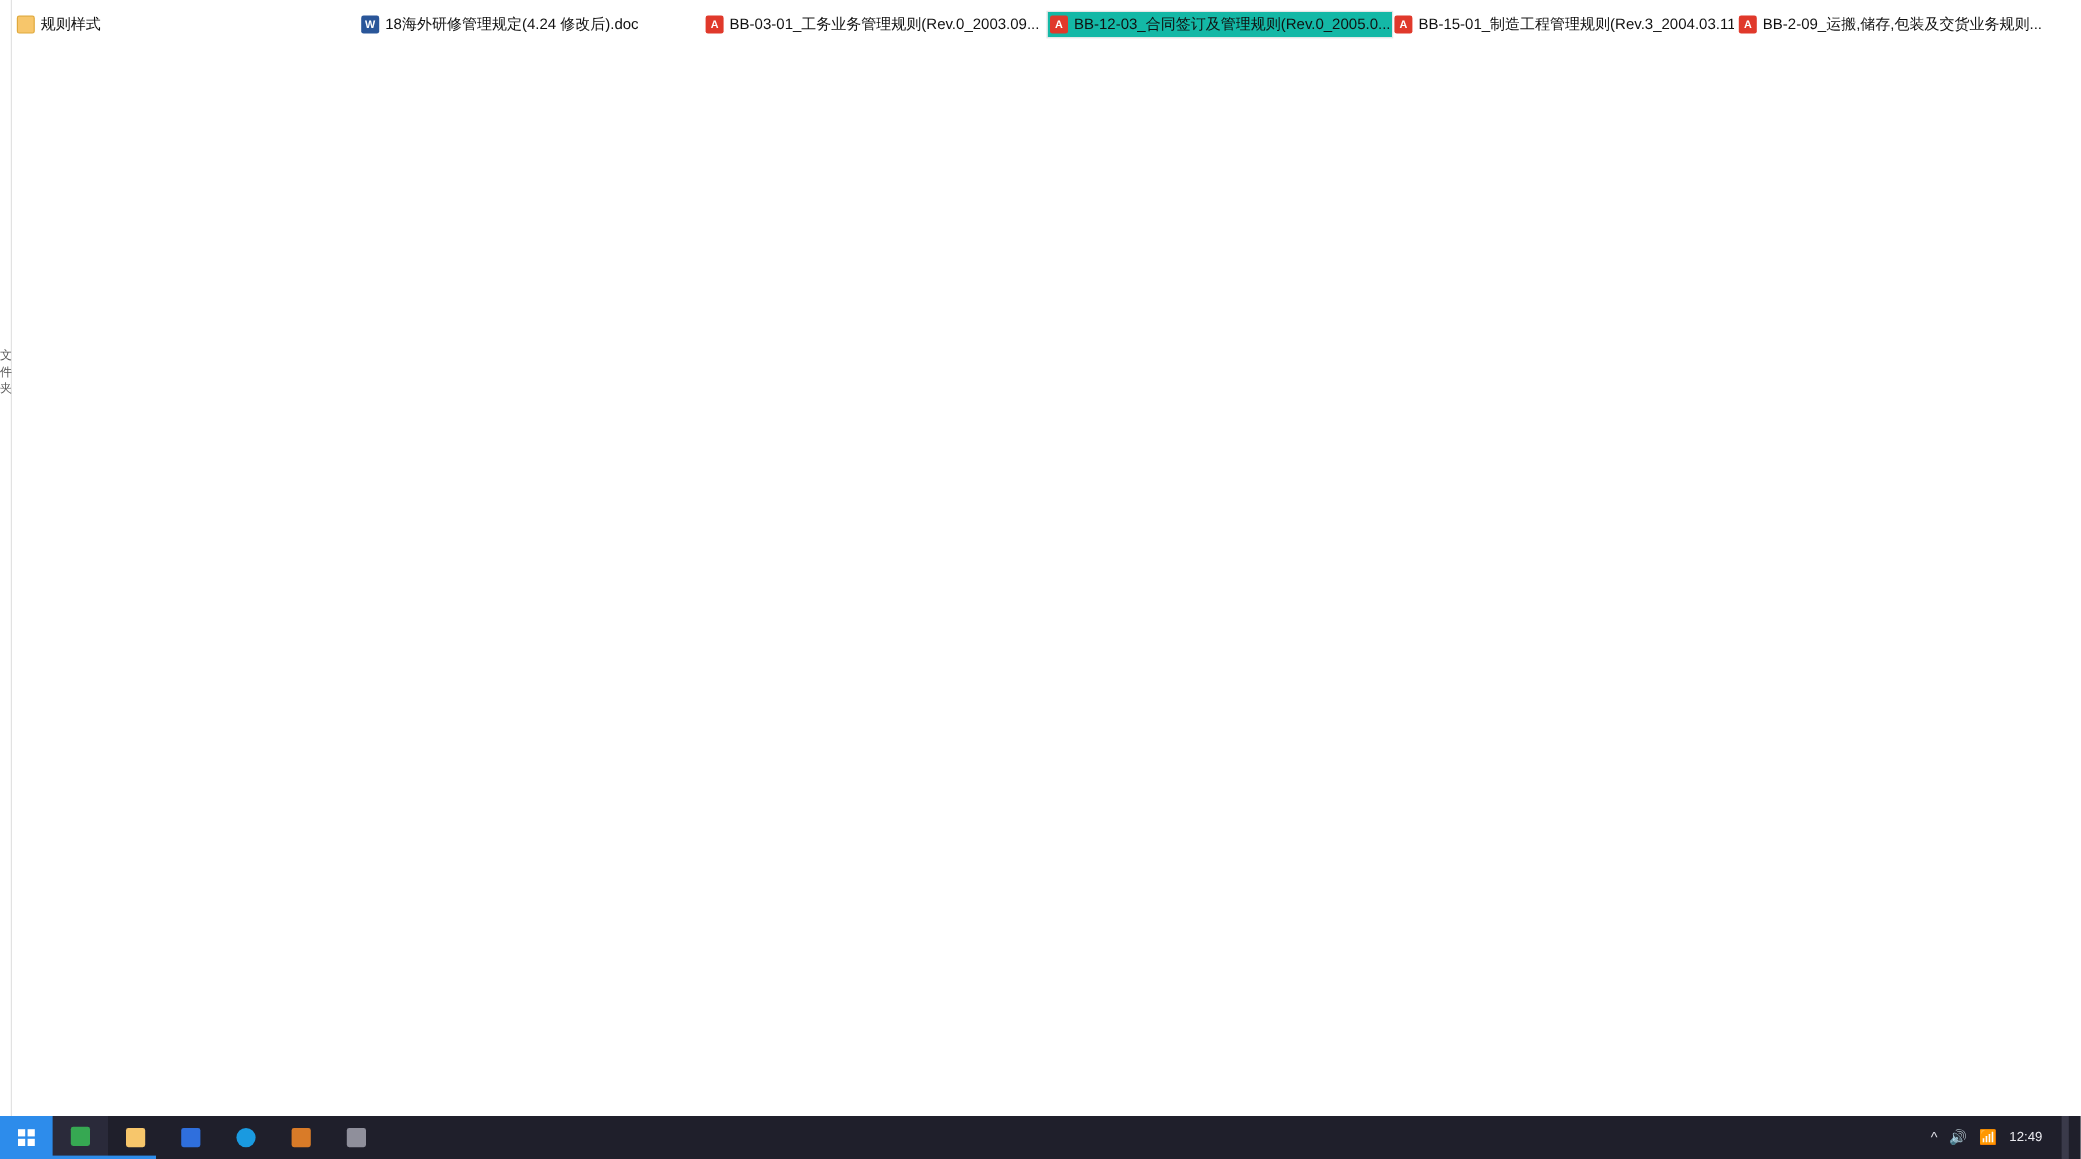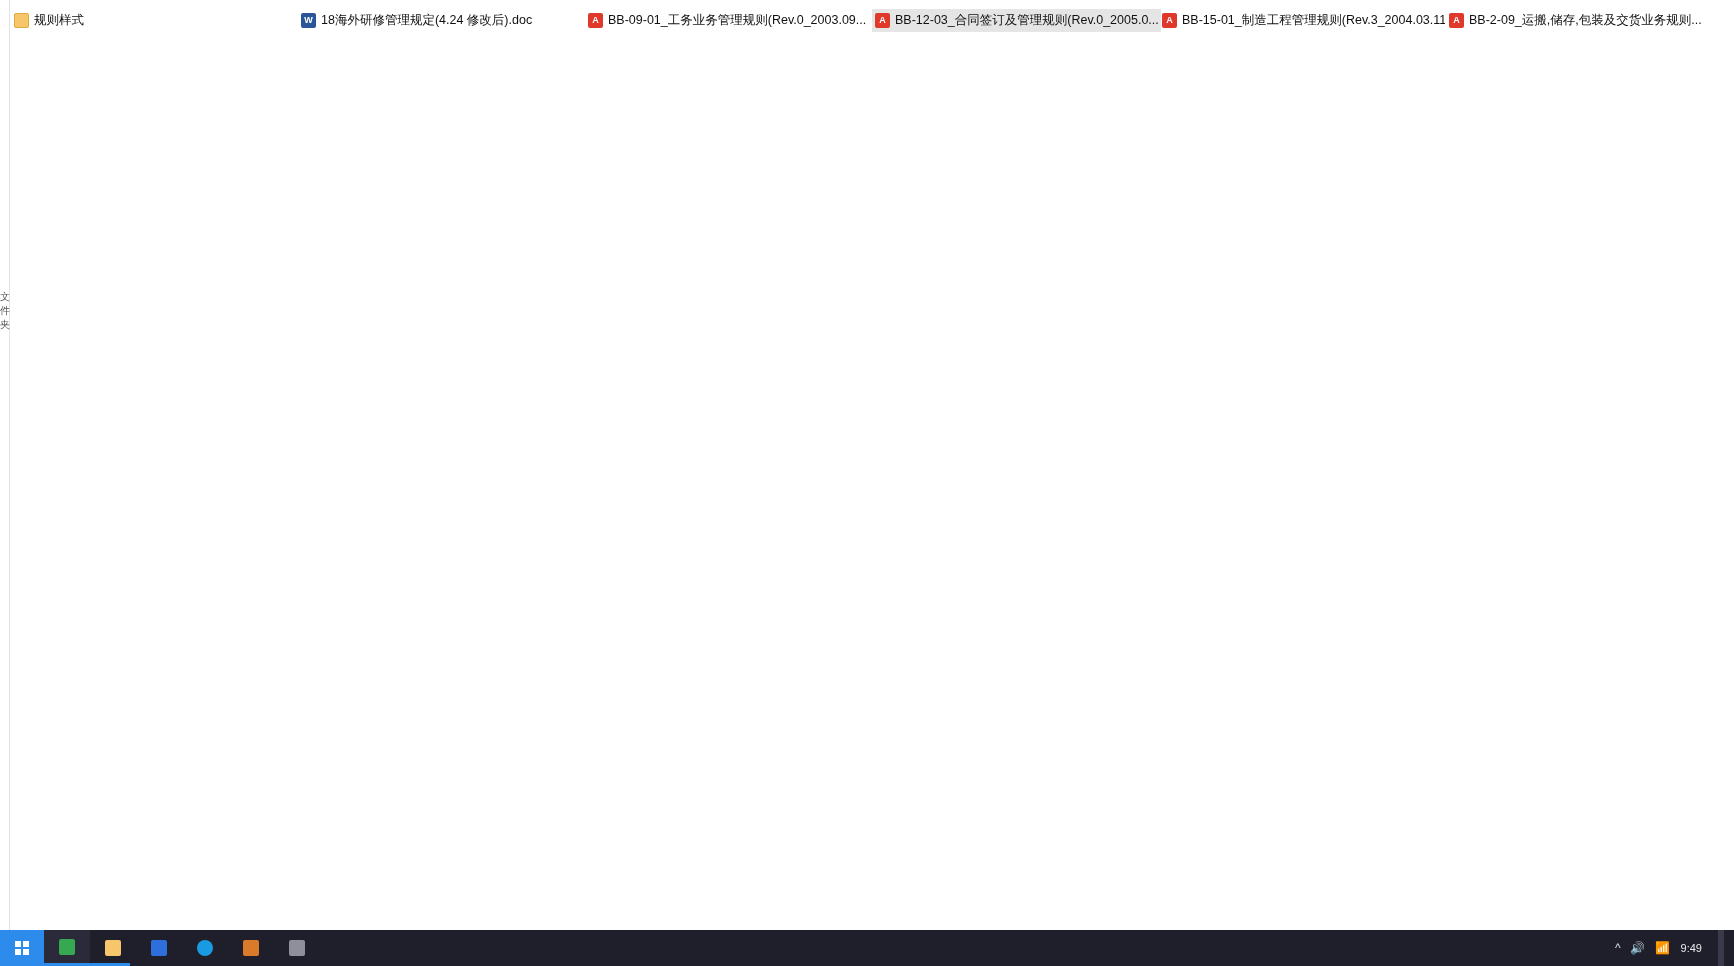--- a/index.html
+++ b/index.html
@@ -51,21 +51,21 @@
   .file-item {
     display: flex;
     align-items: center;
     height: 21.3px;
     padding: 0 2px;
     overflow: hidden;
     white-space: nowrap;
     cursor: default;
   }
   .file-item.selected {
-    background: #e5e5e5;
+    background: #14b8a6;
     outline: 1px solid #e6e6e6;
   }
   .icon {
     flex: 0 0 auto;
     width: 15px; height: 15px;
     margin-right: 5px;
     border-radius: 2px;
     position: relative;
     display: inline-block;
     font-size: 9px;
@@ -167,21 +167,21 @@
       <div class="file-item">
         <span class="icon folder"></span>
         <span class="name">规则样式</span>
       </div>
       <div class="file-item">
         <span class="icon doc"></span>
         <span class="name">18海外研修管理规定(4.24 修改后).doc</span>
       </div>
       <div class="file-item">
         <span class="icon pdf"></span>
-        <span class="name">BB-09-01_工务业务管理规则(Rev.0_2003.09...</span>
+        <span class="name">BB-03-01_工务业务管理规则(Rev.0_2003.09...</span>
       </div>
       <div class="file-item selected">
         <span class="icon pdf"></span>
         <span class="name">BB-12-03_合同签订及管理规则(Rev.0_2005.0...</span>
       </div>
       <div class="file-item">
         <span class="icon pdf"></span>
         <span class="name">BB-15-01_制造工程管理规则(Rev.3_2004.03.11)...</span>
       </div>
       <div class="file-item">
@@ -217,19 +217,19 @@
         </div>
       <div class="tb-task">
           <span class="sq grey"></span>
         </div>
     </div>
     <div class="tb-right">
       <span class="tray-ico">^</span>
       <span class="tray-ico">🔊</span>
       <span class="tray-ico">📶</span>
       <span class="tb-clock">
-        <span class="t">9:49</span>
+        <span class="t">12:49</span>
       </span>
       <span class="show-desktop"></span>
     </div>
     <div class="tb-underline"></div>
   </div>
 </div>
 
 </body></html>

